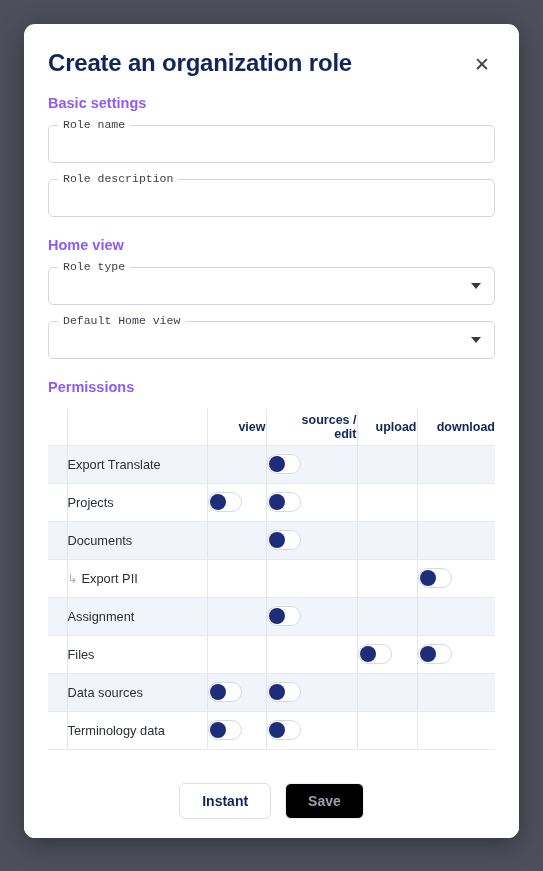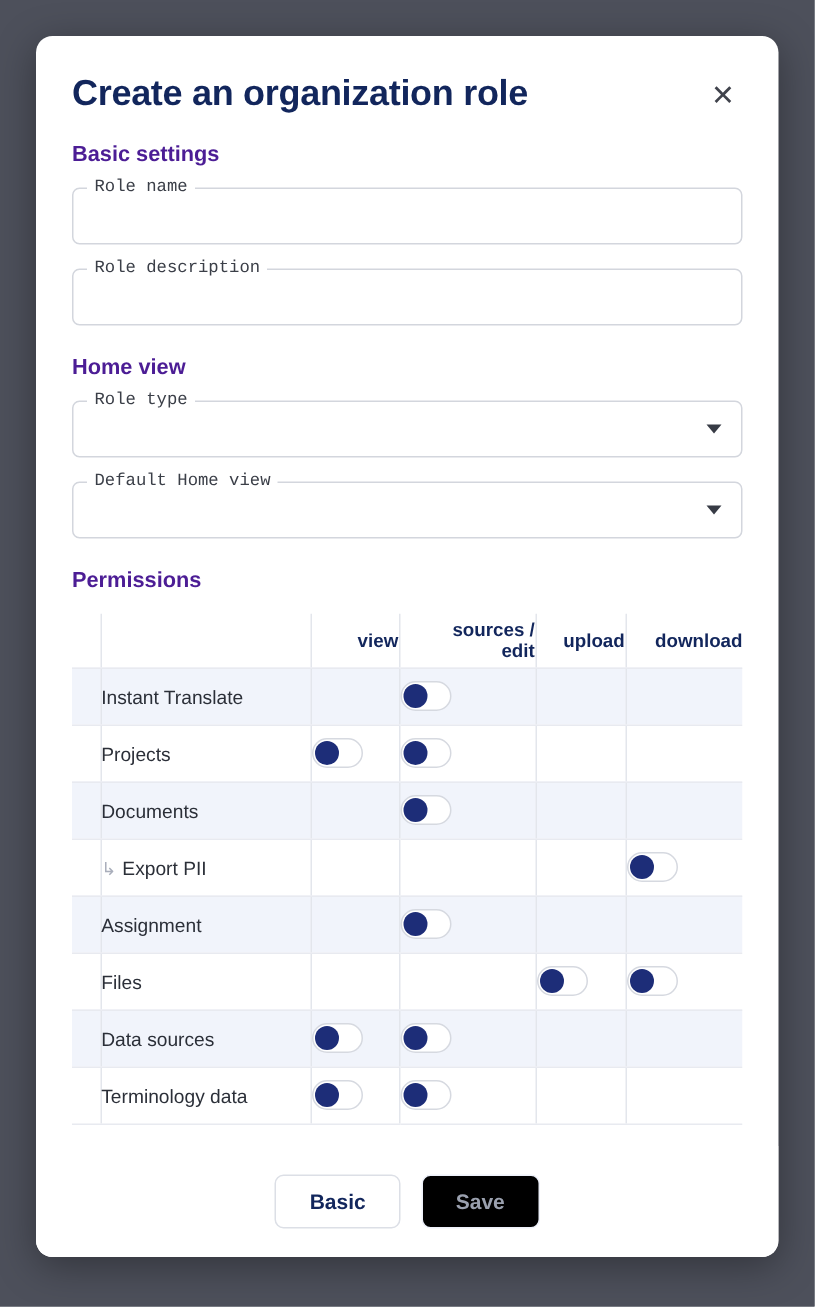--- a/index.html
+++ b/index.html
@@ -72,21 +72,21 @@
     background: none;
     border: none;
     font-family: "Liberation Sans", sans-serif;
     margin-top: 3px;
   }
 
   
   .section-heading {
     font-size: 14.5px;
     font-weight: bold;
-    color: #4c1d95;
+    color: #8b5cf6;
     margin-bottom: 14px;
   }
   .section-heading.spaced { margin-top: 20px; }
 
   
   .field {
     position: relative;
     margin-bottom: 16px;
   }
 
@@ -316,21 +316,21 @@
             <th></th>
             <th>view</th>
             <th>sources / edit</th>
             <th>upload</th>
             <th>download</th>
           </tr>
         </thead>
         <tbody id="perm-body">
             <tr class="alt">
               <td></td>
-              <td class="row-label"><span>Instant Translate</span></td>
+              <td class="row-label"><span>Export Translate</span></td>
               <td class="cell-toggle"></td>
               <td class="cell-toggle"><span class="switch"><span class="knob"></span></span></td>
               <td class="cell-toggle"></td>
               <td class="cell-toggle"></td>
             </tr>
             <tr>
               <td></td>
               <td class="row-label"><span>Projects</span></td>
               <td class="cell-toggle"><span class="switch"><span class="knob"></span></span></td>
               <td class="cell-toggle"><span class="switch"><span class="knob"></span></span></td>
@@ -385,17 +385,17 @@
               <td class="cell-toggle"></td>
               <td class="cell-toggle"></td>
             </tr>
           </tbody>
       </table>
     </div>
 
   </div>
 
   <div class="modal-footer">
-    <button class="btn btn-cancel">Basic</button>
+    <button class="btn btn-cancel">Instant</button>
     <button class="btn btn-save">Save</button>
   </div>
 
 </div>
 
 </body></html>

